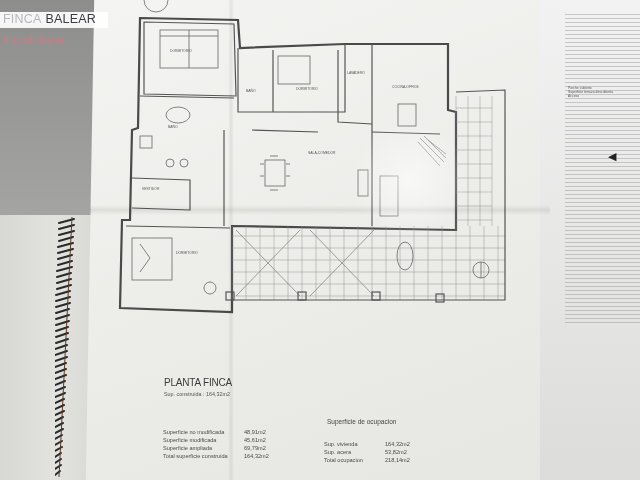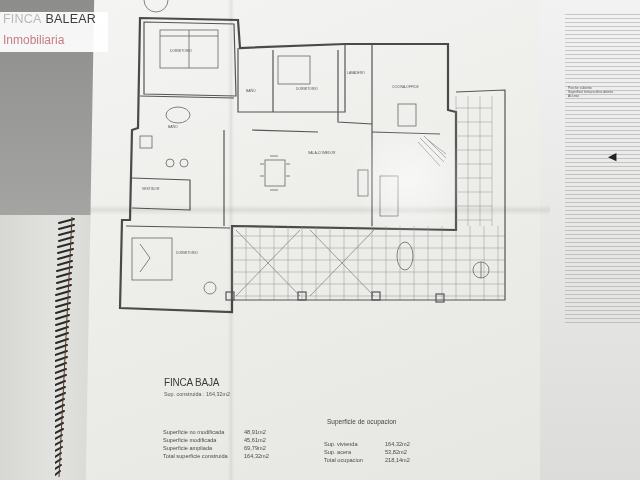--- a/index.html
+++ b/index.html
@@ -18,21 +18,21 @@
   .shade{left:350px;top:120px;width:120px;height:120px;background:radial-gradient(circle,rgba(255,255,255,.6),rgba(255,255,255,0) 70%);}
 
   svg.plan{position:absolute;left:0;top:0;}
   .wall{fill:none;stroke:#4a4a4a;stroke-width:2.2;}
   .wall2{fill:none;stroke:#555;stroke-width:1.2;}
   .thin{fill:none;stroke:#7a7a7a;stroke-width:.7;}
   .grid{stroke:#8a8a8a;stroke-width:.45;}
   .furn{fill:none;stroke:#666;stroke-width:.8;}
   .label{font-family:"Liberation Sans",sans-serif;font-size:3.4px;fill:#555;}
 
-  .logo{left:0;top:12px;width:108px;height:40px;background:rgba(255,255,255,.92);}
+  .logo{left:0;top:12px;width:108px;height:16px;background:rgba(255,255,255,.92);}
   .logo-l1{position:absolute;left:3px;top:1px;font-size:12.5px;letter-spacing:.2px;white-space:nowrap;line-height:13px;}
   .logo-l1 .a{color:#b8b8b8;}
   .logo-l1 .b{color:#3c3c3c;margin-left:4px;}
   .logo-l2{position:absolute;left:3px;top:14px;font-size:12px;color:#c77d86;line-height:13px;white-space:nowrap;margin-top:8px;}
 
   .title{left:164px;top:377px;font-size:10px;color:#3b3b3b;letter-spacing:-.2px;white-space:nowrap;}
   .subtitle{left:164px;top:391px;font-size:5.4px;color:#555;white-space:nowrap;}
   .tbl{font-size:5.6px;color:#4a4a4a;line-height:8px;white-space:nowrap;}
   .occ-title{left:327px;top:418px;font-size:6.5px;color:#444;white-space:nowrap;}
   .north{left:568px;top:86px;font-size:3.4px;color:#555;line-height:4px;white-space:nowrap;}
@@ -132,21 +132,21 @@
   </div>
   <div class="abs arrow">◀</div>
 
   <div class="abs logo">
     <div class="logo-l1">
       <span class="a">FINCA</span><span class="b">BALEAR</span>
     </div>
     <div class="logo-l2">Inmobiliaria</div>
   </div>
 
-  <div class="abs title">FINCA BAJA</div>
+  <div class="abs title">PLANTA FINCA</div>
   <div class="abs subtitle">Sup. construida : 164,32m2</div>
 
   <div class="abs tbl" style="left:163px;top:428px;">
     <div>Superficie no modificada</div>
     <div>Superficie modificada</div>
     <div>Superficie ampliada</div>
     <div>Total superficie construida</div>
   </div>
   <div class="abs tbl" style="left:244px;top:428px;">
     <div>48,91m2</div>

